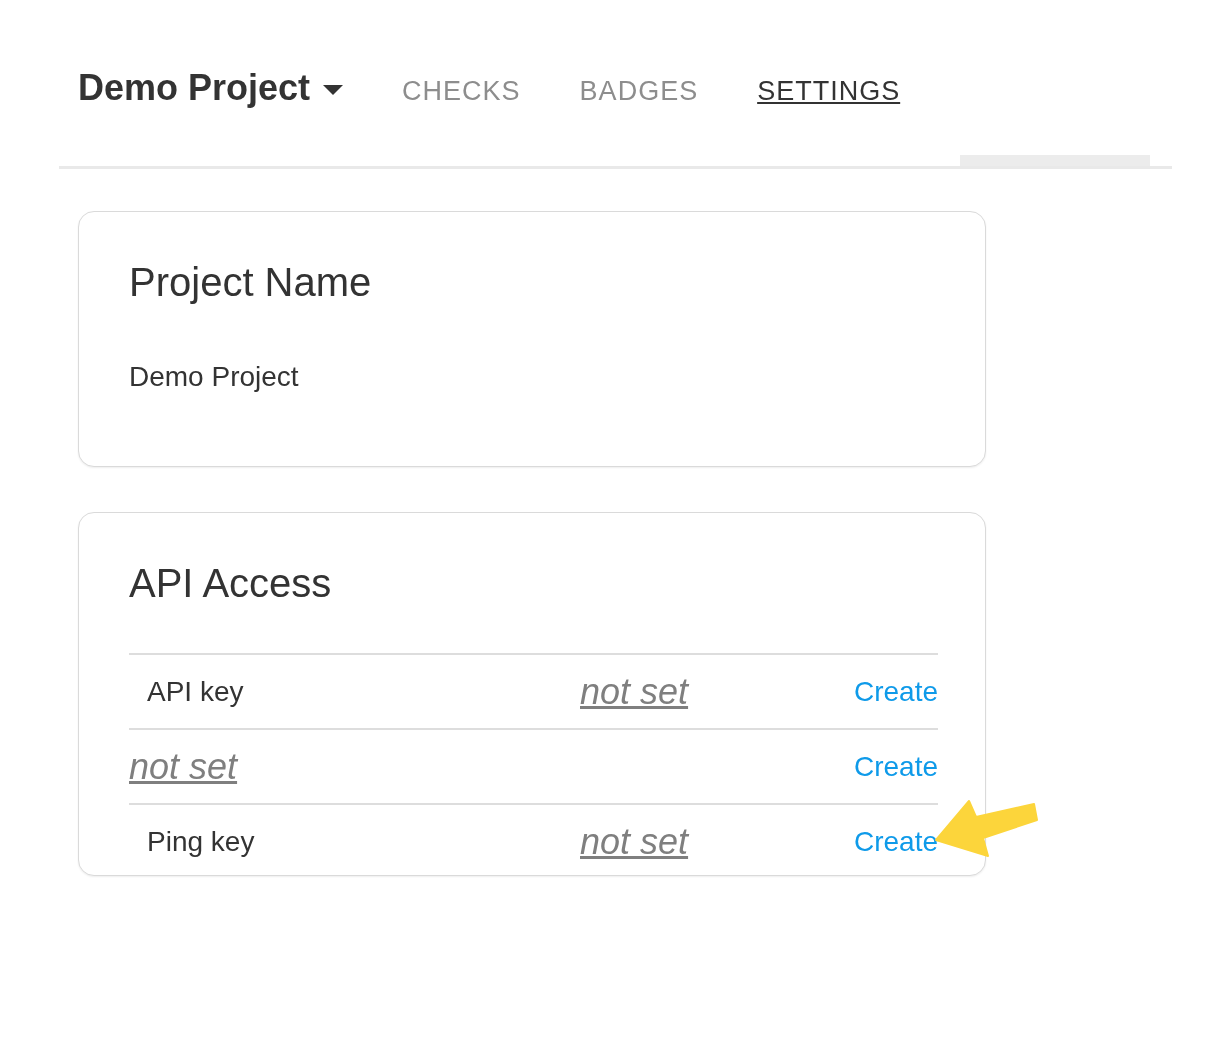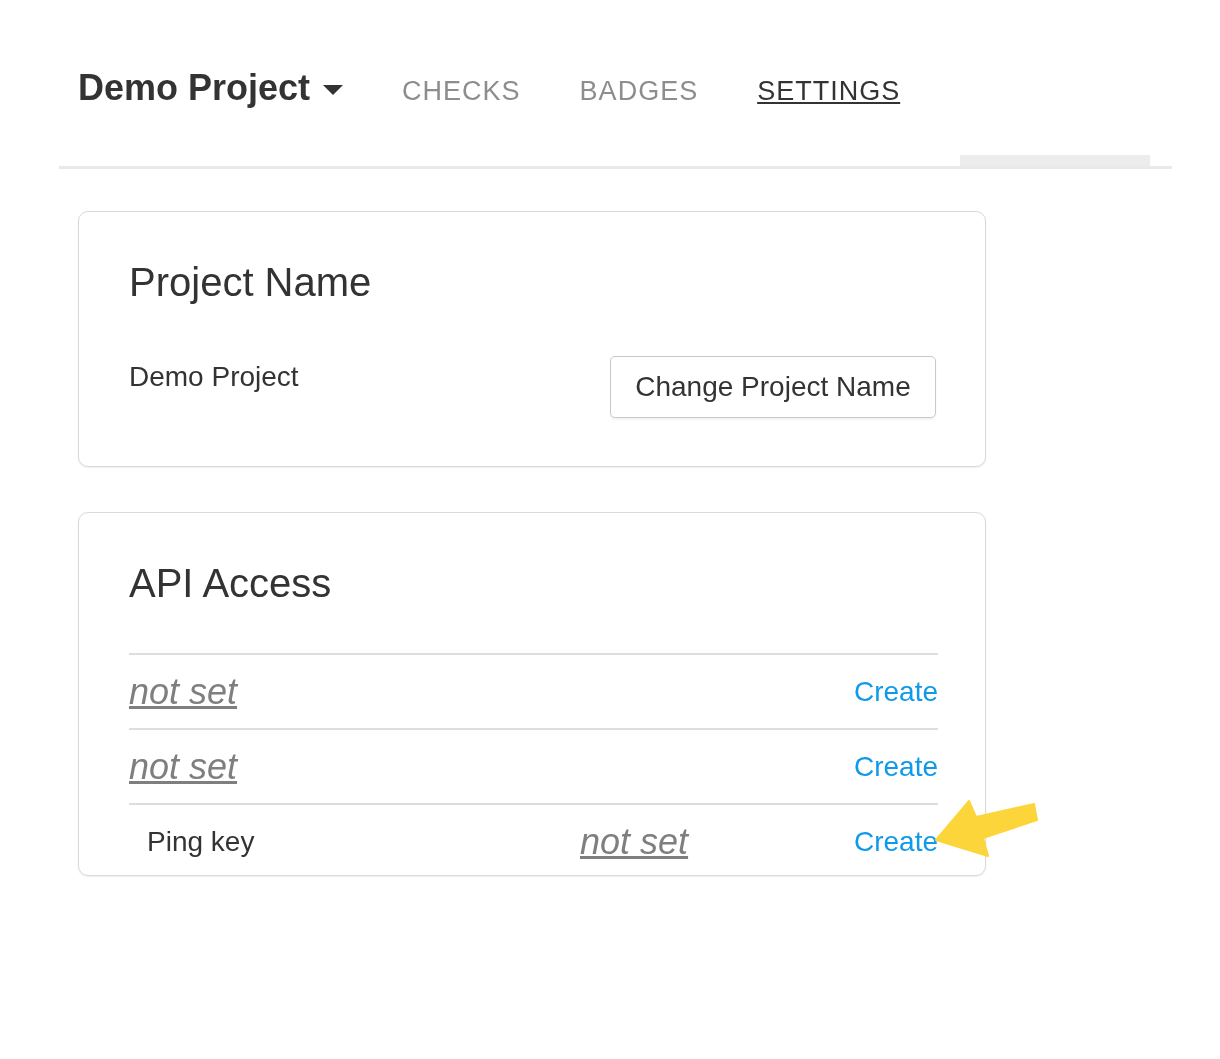--- a/index.html
+++ b/index.html
@@ -46,21 +46,21 @@
     position: absolute; left: 901px; bottom: 0;
     width: 190px; height: 11px;
     background: var(--indicator, #ececec);
   }
 
   
   .card {
     position: absolute; left: 78px; width: 908px;
     background: #ffffff;
     border: 1px solid var(--card-border, #dadada);
-    border-radius: 10px;
+    border-radius: 16px;
     box-shadow: 0 1px 2px rgba(0,0,0,0.07);
   }
   .card-project-name { top: 211px; height: 256px; }
   .card-api-access   { top: 512px; height: 364px; }
   .card h2 {
     position: absolute; left: 50px; top: 48px;
     font-size: 40px; font-weight: 400; line-height: 1.1;
     color: var(--text-dark, #333333);
   }
 
@@ -123,28 +123,28 @@
     <span class="tab">CHECKS</span>
     <span class="tab">BADGES</span>
     <span class="tab active">SETTINGS</span>
   </div>
   <div class="active-indicator"></div>
 </nav>
 
 <section class="card card-project-name">
   <h2>Project Name</h2>
   <div class="current-name">Demo Project</div>
-  <button class="btn">Change Project Name</button>
 </section>
 
 <section class="card card-api-access">
   <h2>API Access</h2>
   <div class="api-table">
 
     <div class="api-row">
+      <span class="cell-label">API key</span>
       <span class="cell-value">not set</span>
       <span class="cell-action">
         <a class="link">Create</a>
       </span>
     </div>
 
     <div class="api-row">
       <span class="cell-value">not set</span>
       <span class="cell-action">
         <a class="link">Create</a>

